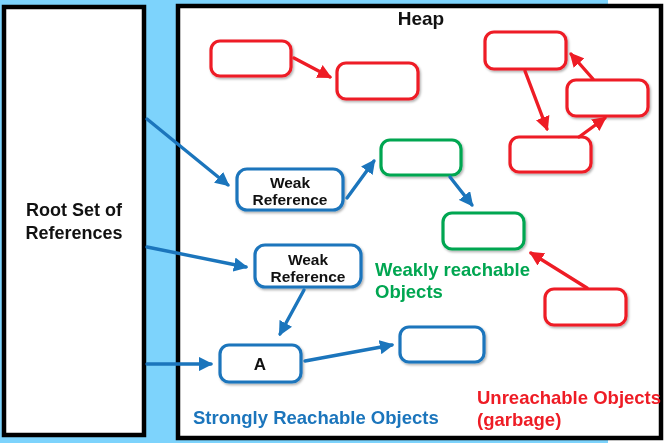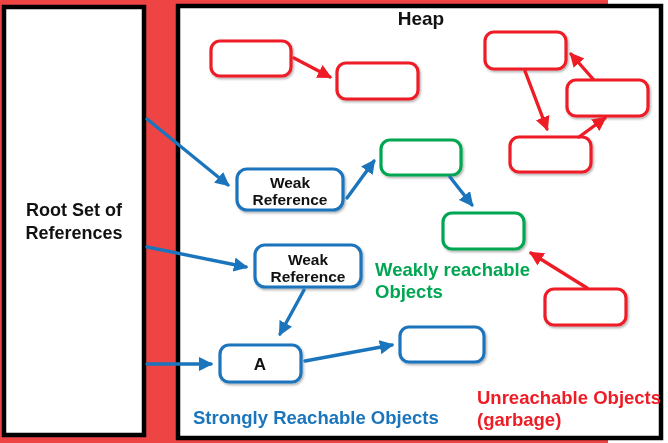--- a/index.html
+++ b/index.html
@@ -6,21 +6,21 @@
     --red:#ee1c25;
     --green:#00a651;
     --blue:#1b75bc;
     --ink:#000000;
   }
   html,body{margin:0;padding:0;background:#ffffff;}
   body{
     width:668px;height:443px;overflow:hidden;
     font-family:"Liberation Sans", sans-serif;
   }
-  .stage{position:relative;width:608px;height:443px;background:#ef4444;}
+  .stage{position:relative;width:608px;height:443px;background:#7dd3fc;}
   svg{display:block;}
   text{font-family:"Liberation Sans", sans-serif;}
 
   .frame{fill:#ffffff;stroke:var(--ink);stroke-width:4.5;}
   .box{fill:#ffffff;stroke-width:3.2;}
   .box-red{stroke:var(--red);}
   .box-green{stroke:var(--green);}
   .box-blue{stroke:var(--blue);}
 
   .arrow{fill:none;stroke-width:3.4;stroke-linecap:round;}

